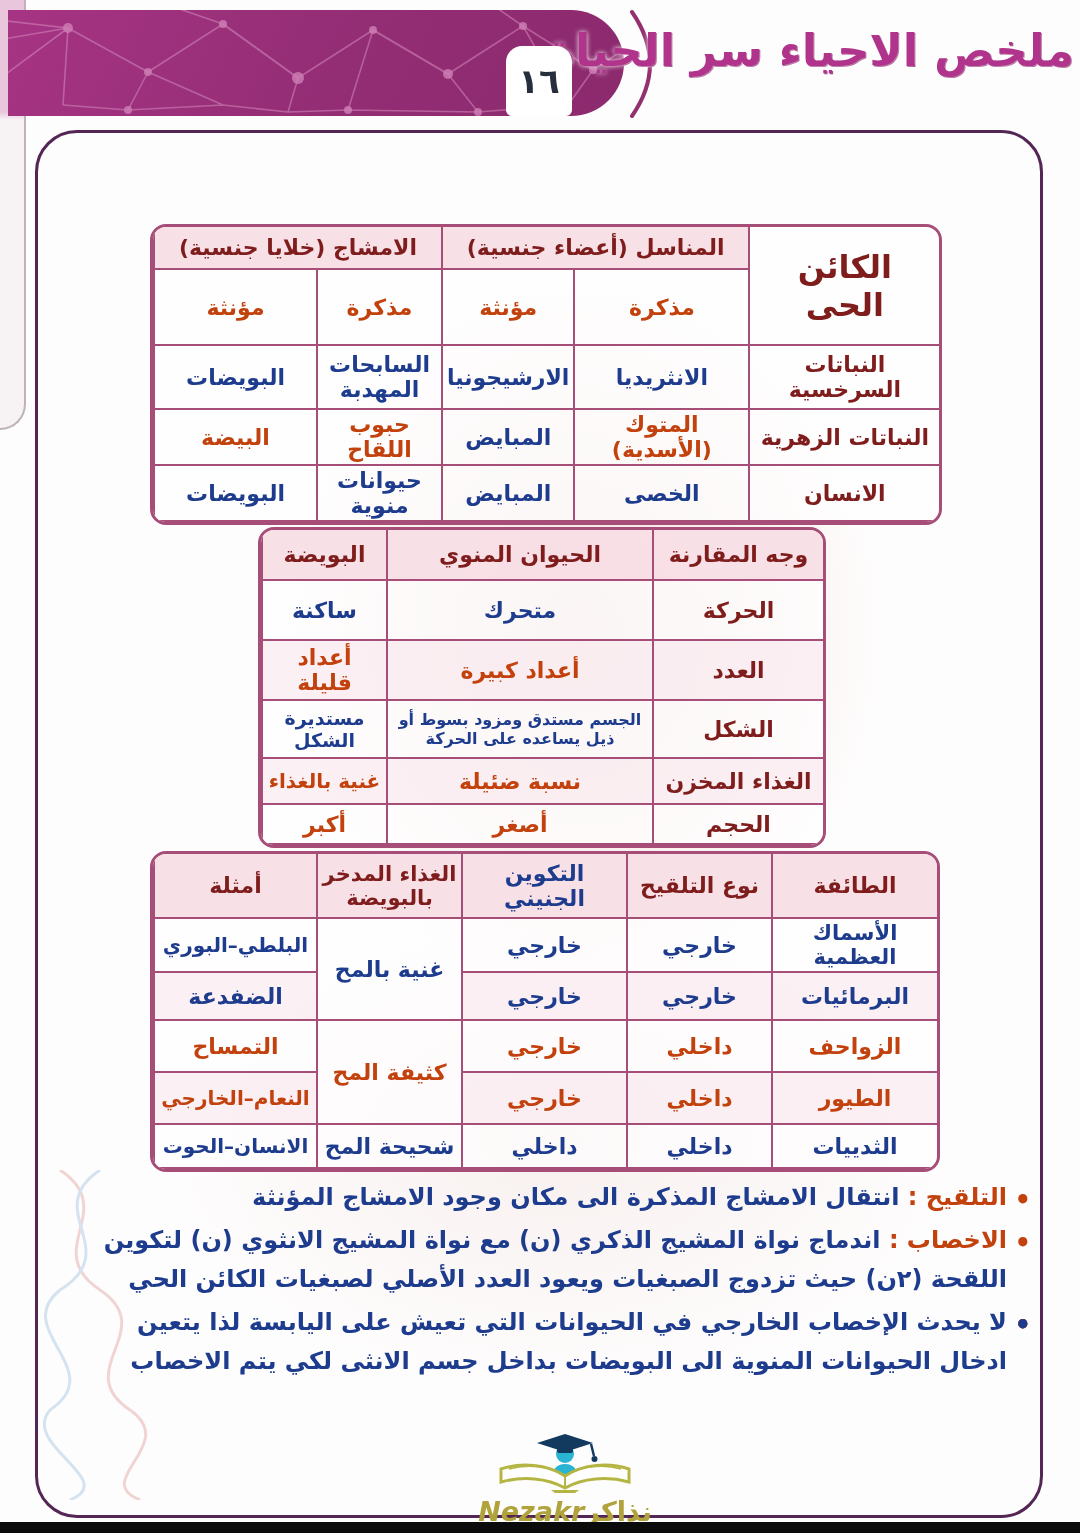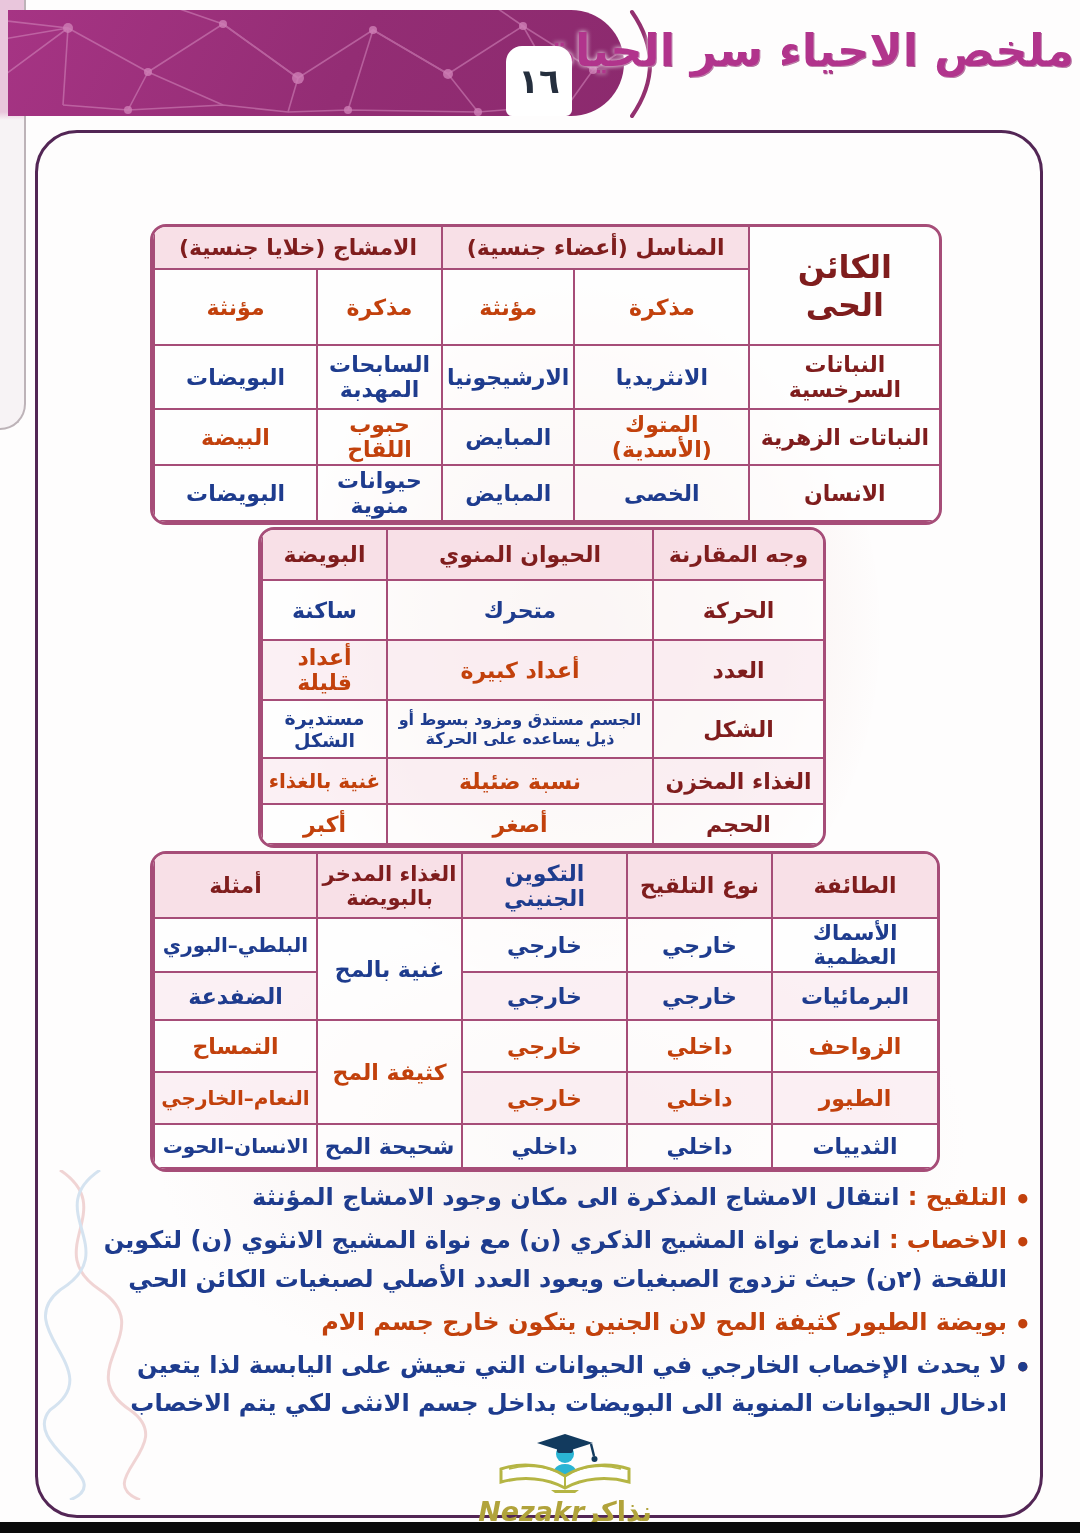--- a/index.html
+++ b/index.html
@@ -317,21 +317,20 @@
       <span class="red">التلقيح :</span>
       <span class="blue">انتقال الامشاج المذكرة الى مكان وجود الامشاج المؤنثة</span>
     </li>
     <li>
       <span class="note-marker red">•</span>
       <span class="red">الاخصاب :</span>
       <span class="blue">اندماج نواة المشيج الذكري (ن) مع نواة المشيج الانثوي (ن) لتكوين اللقحة (٢ن) حيث تزدوج الصبغيات ويعود العدد الأصلي لصبغيات الكائن الحي</span>
     </li>
     <li>
       <span class="note-marker red">•</span>
-      <span class="red">بويضة الطيور كثيفة المح لان الجنين يتكون خارج جسم الام</span>
     </li>
     <li>
       <span class="note-marker red">•</span>
     </li>
     <li>
       <span class="note-marker blue">•</span>
       <span class="blue">لا يحدث الإخصاب الخارجي في الحيوانات التي تعيش على اليابسة لذا يتعين ادخال الحيوانات المنوية الى البويضات بداخل جسم الانثى لكي يتم الاخصاب</span>
     </li>
   </ul>
 

